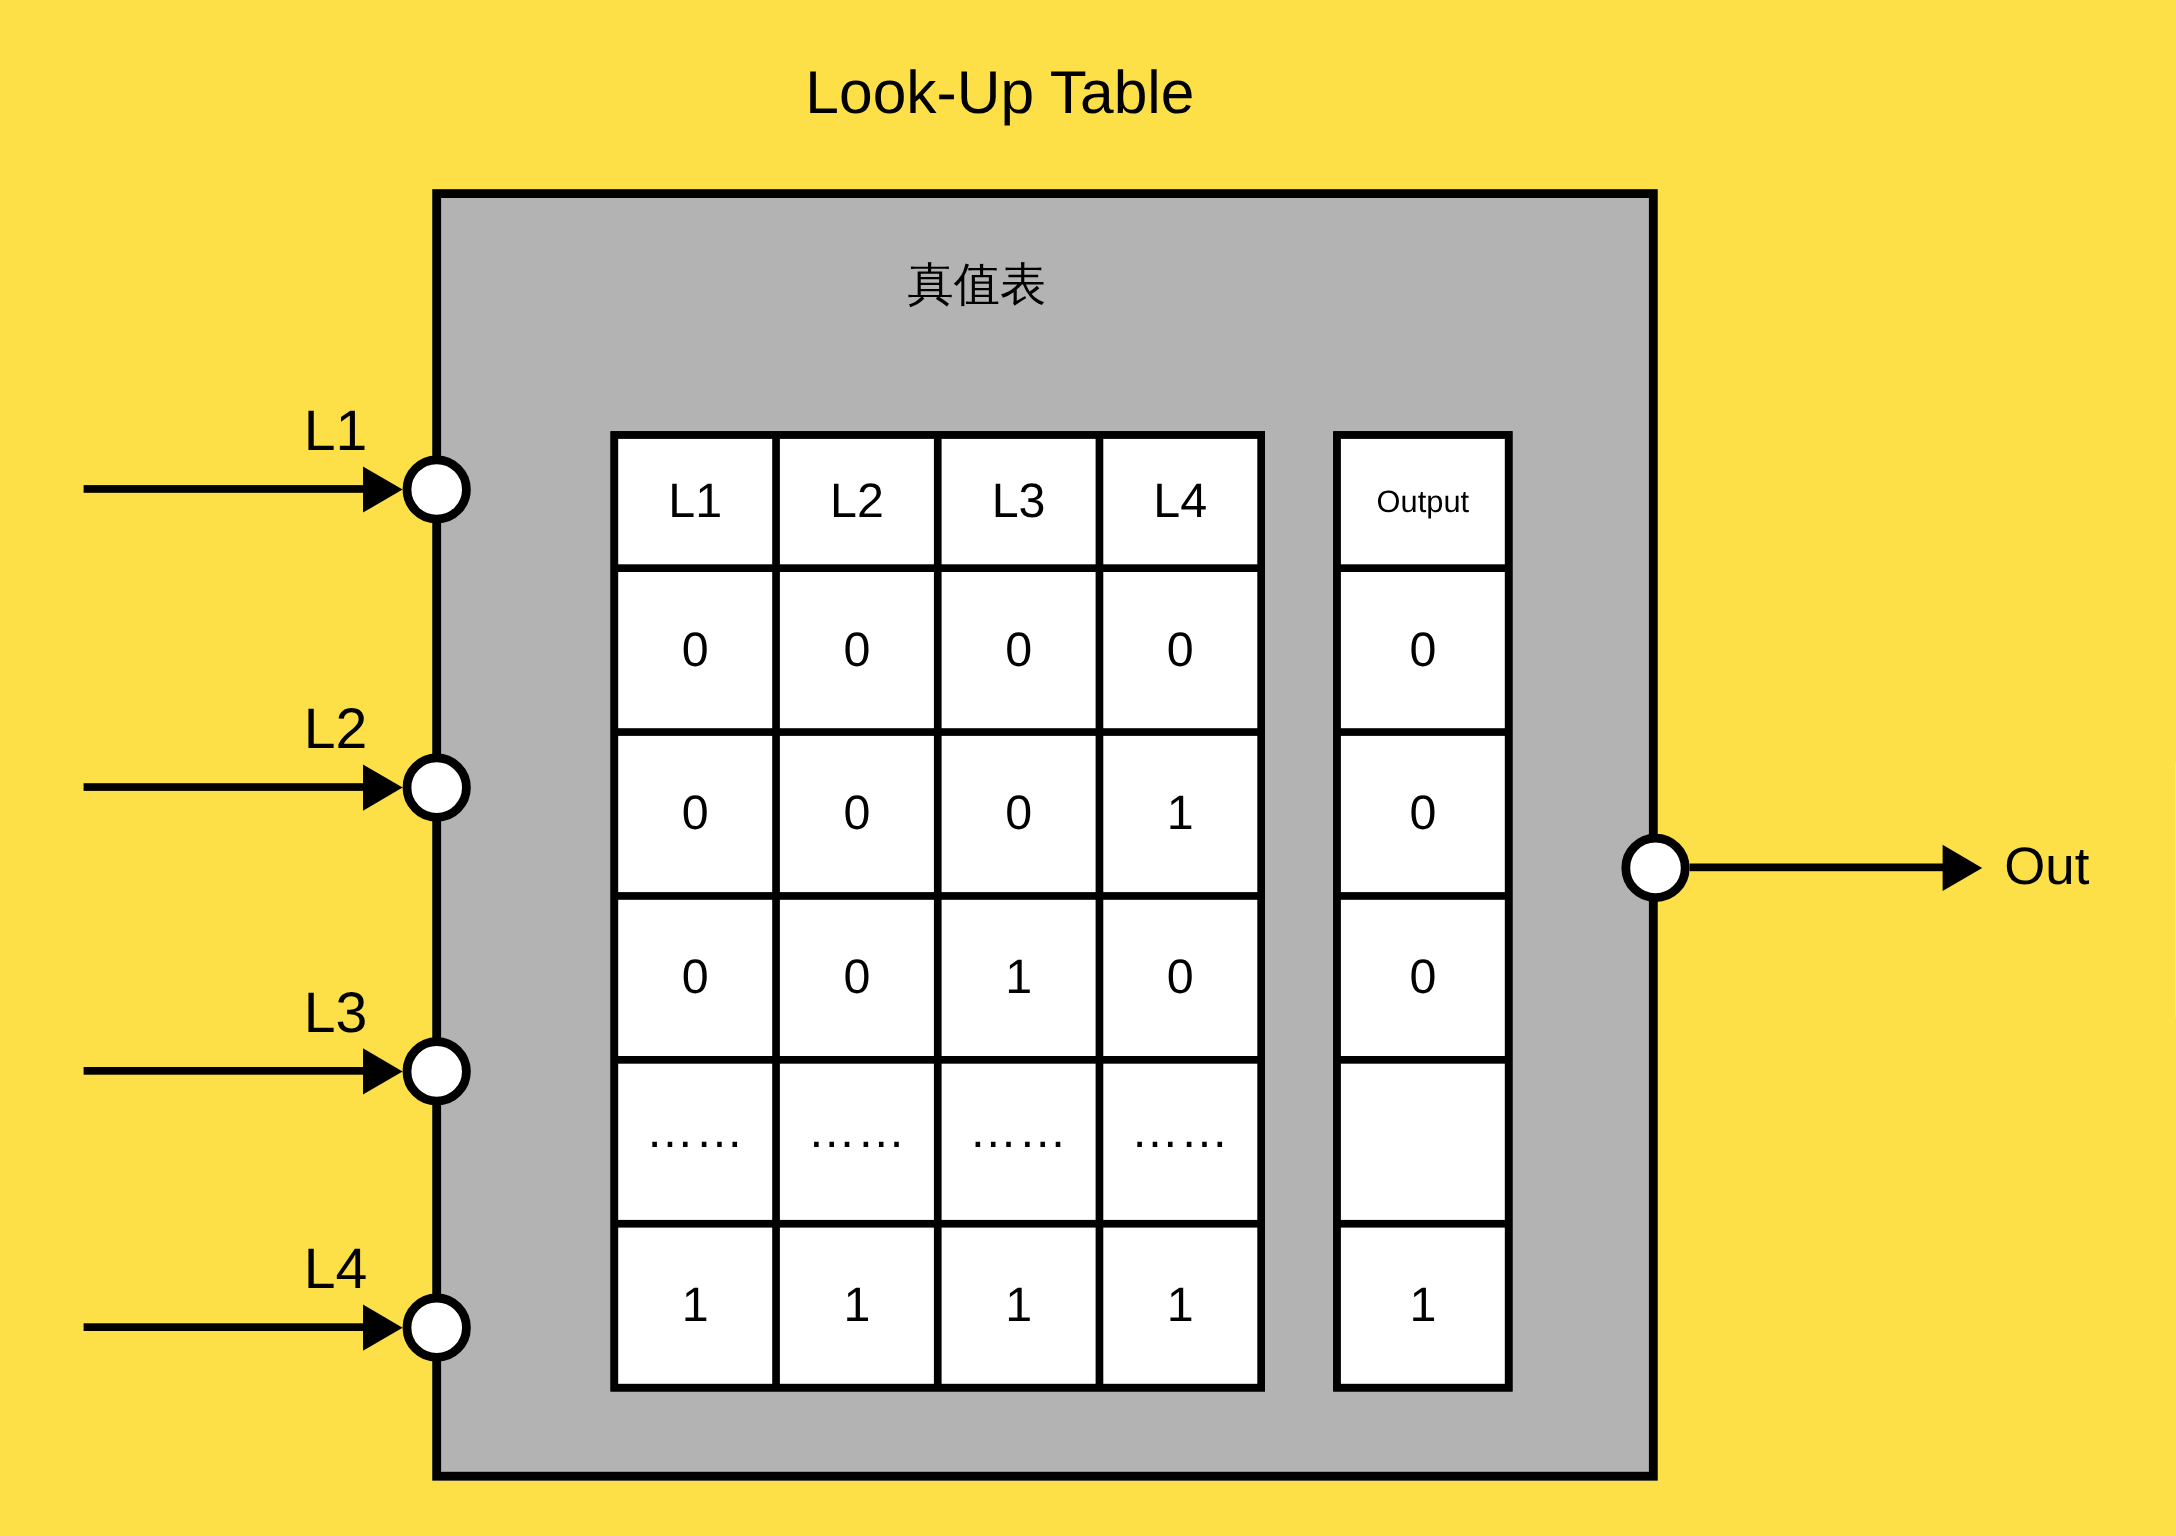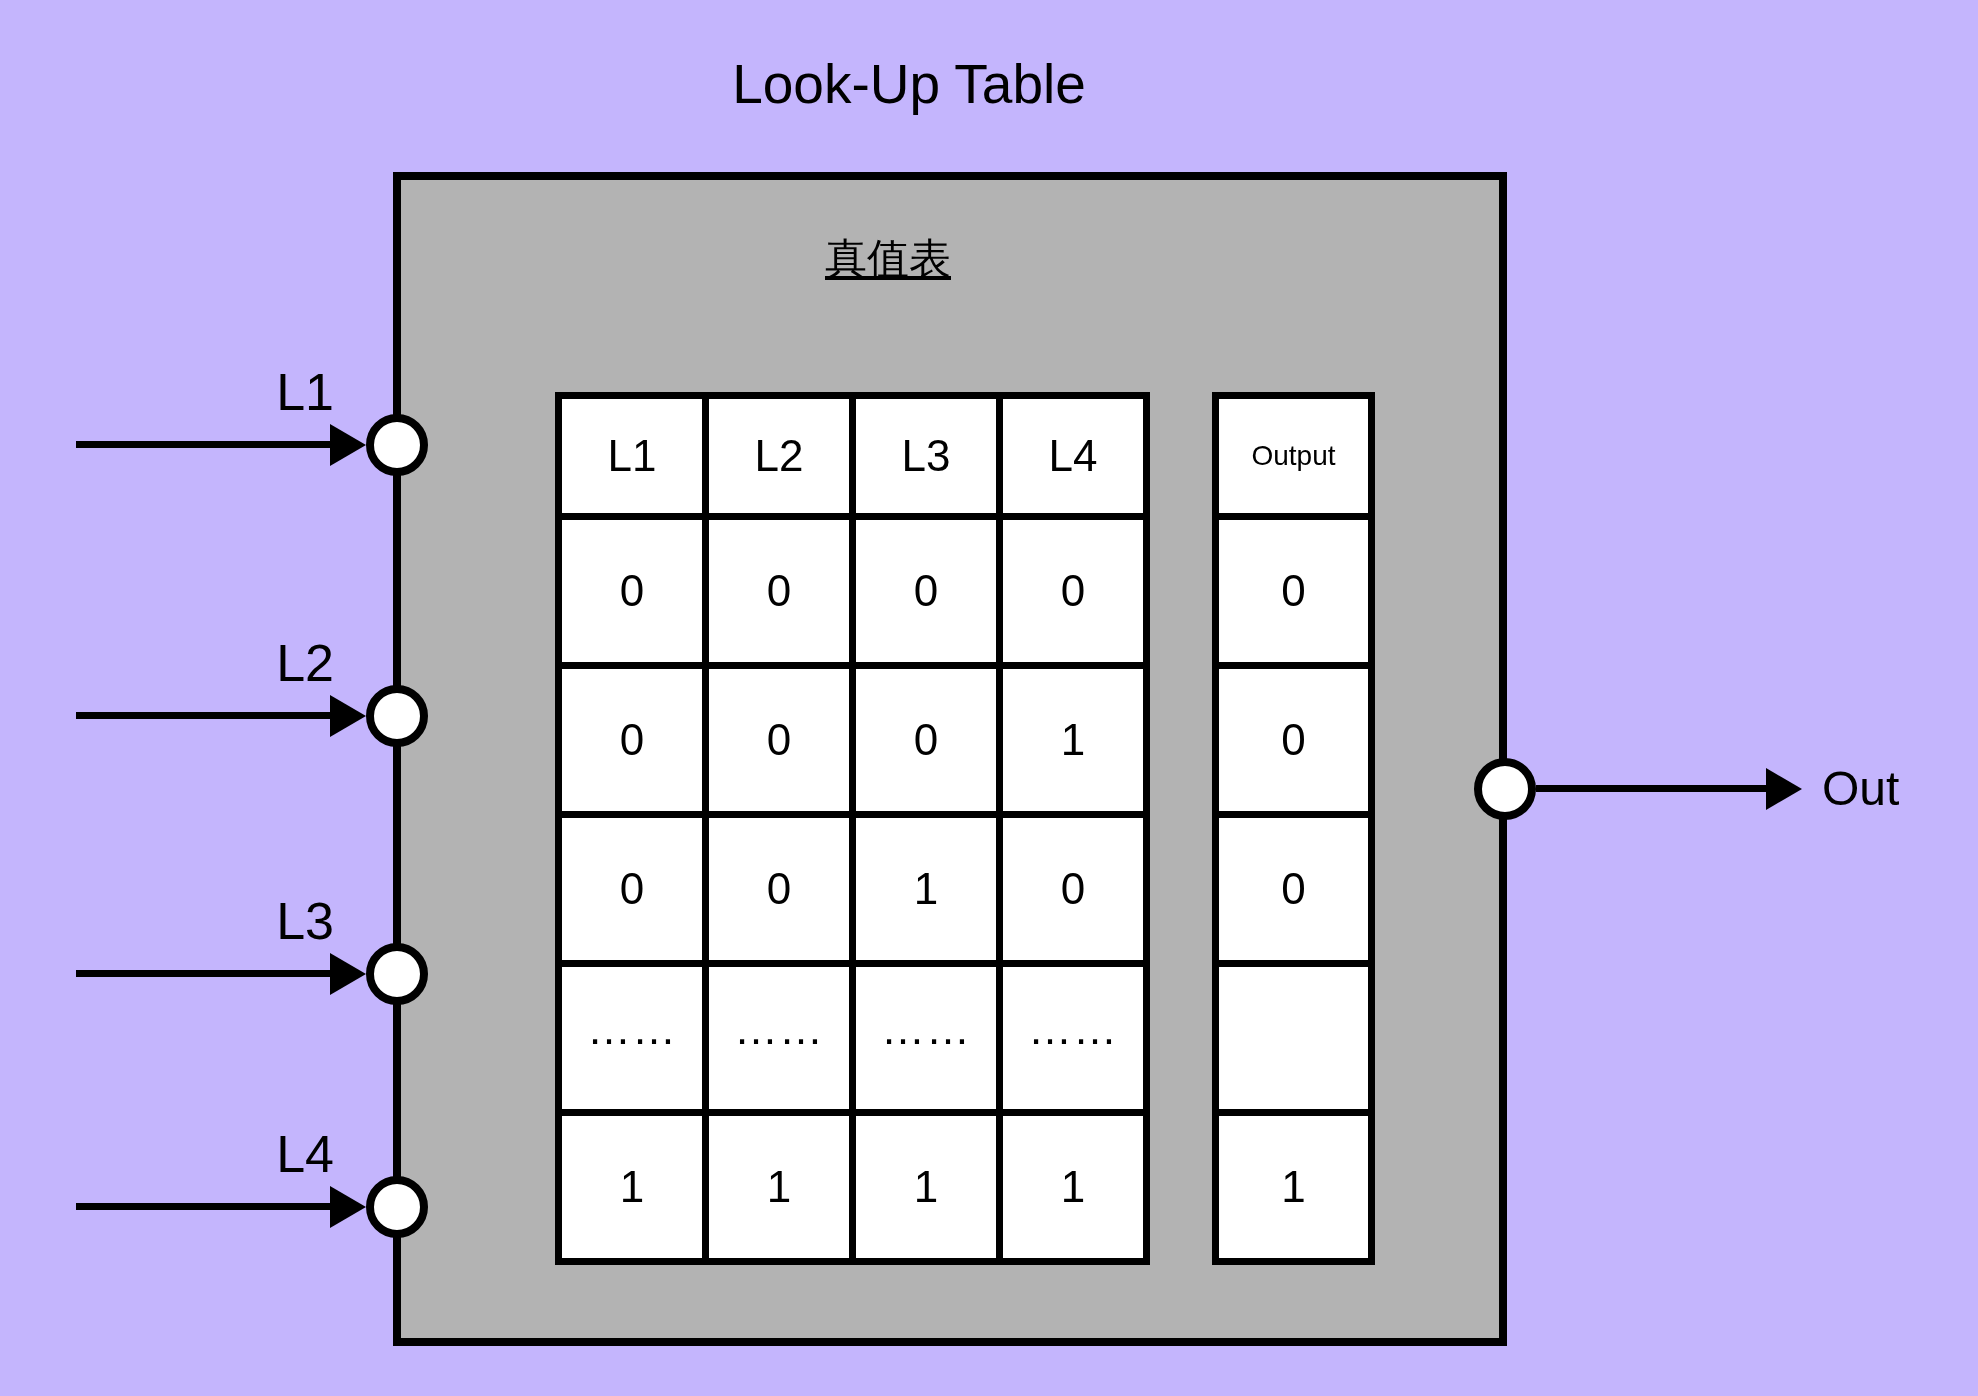--- a/index.html
+++ b/index.html
@@ -1,20 +1,20 @@
 <!DOCTYPE html>
 <html><head>
 <meta charset="utf-8">
 <style>
   html, body { margin: 0; padding: 0; background: #ffffff; }
   .canvas {
     position: relative;
     width: 1978px;
     height: 1396px;
-    background: #c4b5fd;
+    background: #fde047;
     font-family: "Liberation Sans", sans-serif;
     color: #000000;
     overflow: hidden;
   }
   .title {
     position: absolute;
     left: 559px; top: 54px; width: 700px;
     text-align: center;
     font-size: 55px;
     line-height: 1.1;
@@ -27,21 +27,20 @@
     background: #b3b3b3;
     border: 8px solid #000000;
     box-sizing: border-box;
   }
   .box-label {
     position: absolute;
     left: 393px; top: 234px; width: 990px;
     text-align: center;
     font-size: 42px;
     line-height: 1.2;
-    text-decoration: underline;
   }
   .grid {
     position: absolute;
     display: grid;
     gap: 7px;
     border: 7px solid #000000;
     background: #000000;
   }
   .grid.main {
     left: 555px; top: 392px;

